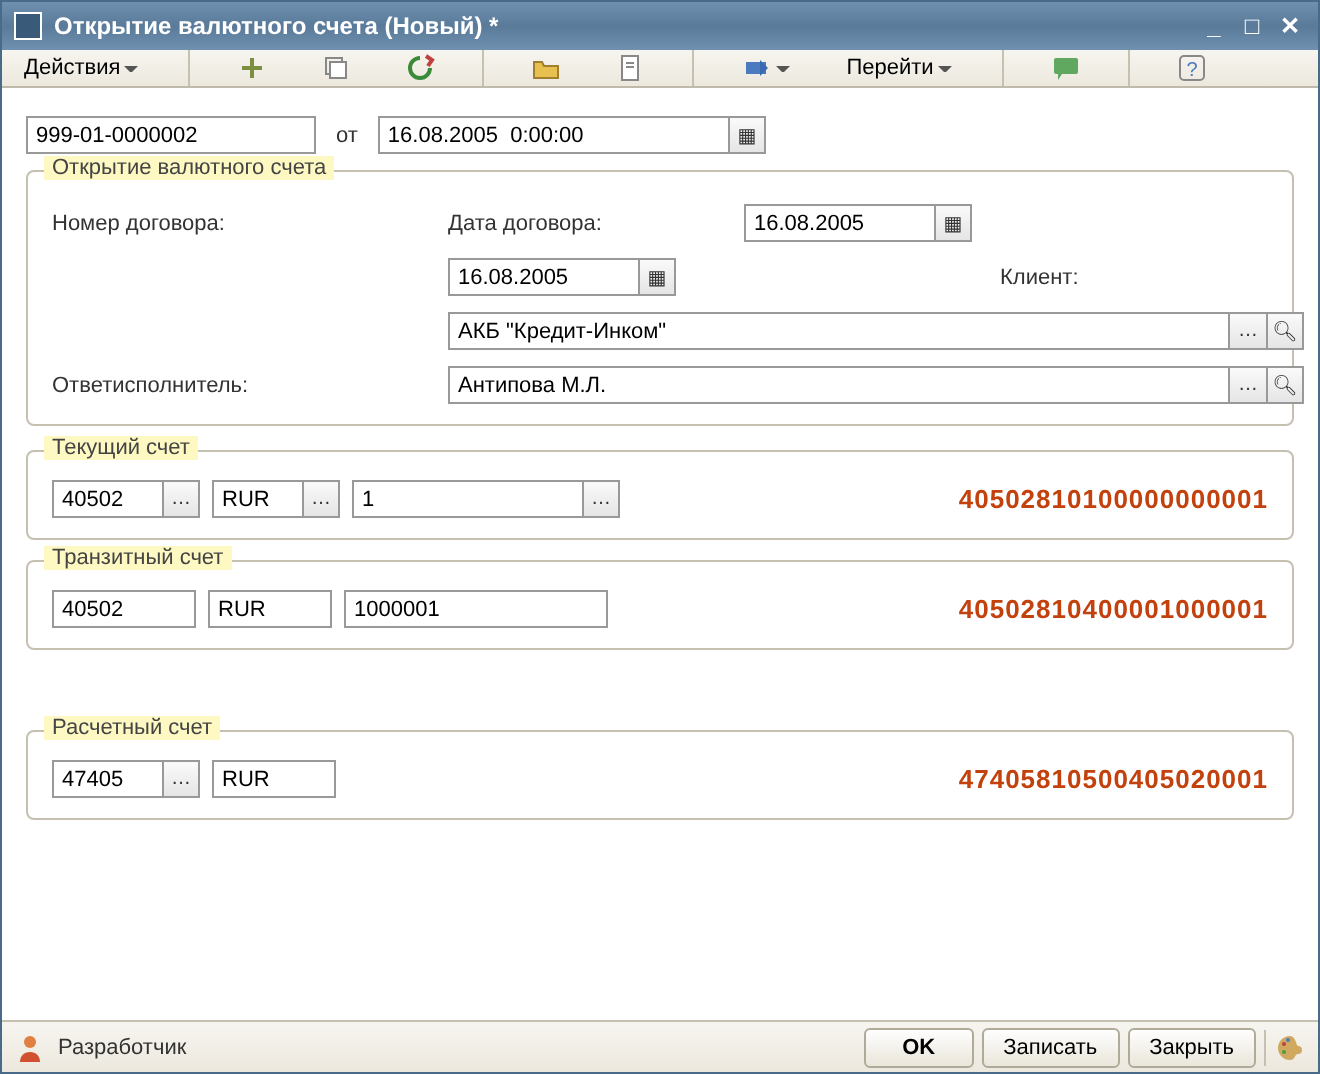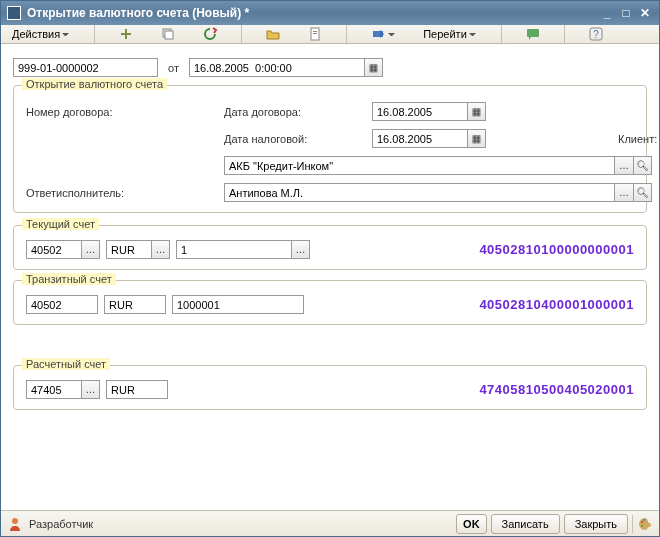--- a/index.html
+++ b/index.html
@@ -23,25 +23,25 @@
 .btn-small { width: 19px; height: 19px; border: 1px solid #999; background: linear-gradient(#fafafa, #e5e5e5); display: inline-flex; align-items: center; justify-content: center; font-size: 10px; cursor: pointer; color: #333; }
 .fieldset { border: 1px solid #c5c0b0; border-radius: 4px; padding: 16px 12px 10px 12px; margin-bottom: 12px; position: relative; }
 .fieldset.tight { padding: 14px 12px 10px 12px; margin-bottom: 10px; }
 .legend { position: absolute; top: -8px; left: 8px; background: #fef9c3; padding: 0 4px; color: #444; font-size: 11px; }
 .form-grid { display: grid; grid-template-columns: 190px 140px 120px 110px auto; gap: 8px 8px; align-items: center; }
 .form-grid .span-merge { grid-column: 2 / 3; }
 .icombo { display: inline-flex; }
 .icombo input { border-right: none; }
 .icombo .btn-small:not(:last-child){ border-right: none; }
 .acct-row { display: flex; align-items: center; gap: 6px; }
-.acct-num { color: #6d28d9; font-weight: bold; font-size: 13px; letter-spacing: 0.5px; margin-left: auto; }
+.acct-num { color: #c2410c; font-weight: bold; font-size: 13px; letter-spacing: 0.5px; margin-left: auto; }
 .statusbar { height: 26px; border-top: 1px solid #c5c0b0; background: linear-gradient(#f7f5f0, #ece8de); display: flex; align-items: center; padding: 0 6px; gap: 4px; }
 .sb-left { flex: 1; display: flex; align-items: center; gap: 6px; }
 .sb-btn { height: 20px; padding: 0 10px; border: 1px solid #b0ab99; background: linear-gradient(#fefefe, #eae6da); border-radius: 3px; cursor: pointer; display: inline-flex; align-items: center; font-size: 11px; }
-.sb-btn.primary { font-weight: bold; padding: 0 6px; }
+.sb-btn.primary { font-weight: bold; padding: 0 18px; }
 .sb-sep { width: 1px; height: 18px; background: #c5c0b0; }
 .sb-icon { width: 16px; height: 16px; display: inline-flex; align-items: center; justify-content: center; }
 .gap-mid { height: 30px; }
 svg.icon { width: 16px; height: 16px; }
 </style>
 </head>
 <body>
 
 <div class="window">
 
@@ -138,21 +138,20 @@
         <span class="lbl">Номер договора:</span>
         <span class="lbl">Дата договора:</span>
         <div class="icombo">
             <input class="field" style="width: 95px;" value="16.08.2005">
             <div class="btn-small">▦</div>
           </div>
         <span></span>
 
         <span></span>
           <span></span>
-        <span class="lbl">Дата налоговой:</span>
         <div class="icombo">
             <input class="field" style="width: 95px;" value="16.08.2005">
             <div class="btn-small">▦</div>
           </div>
         <span></span>
 
         <span class="lbl">Клиент:</span>
         <div style="grid-column:2/6" class="icombo">
           <input class="field" style="width: 390px;" value="АКБ &quot;Кредит-Инком&quot;">
           <div class="btn-small">…</div>

